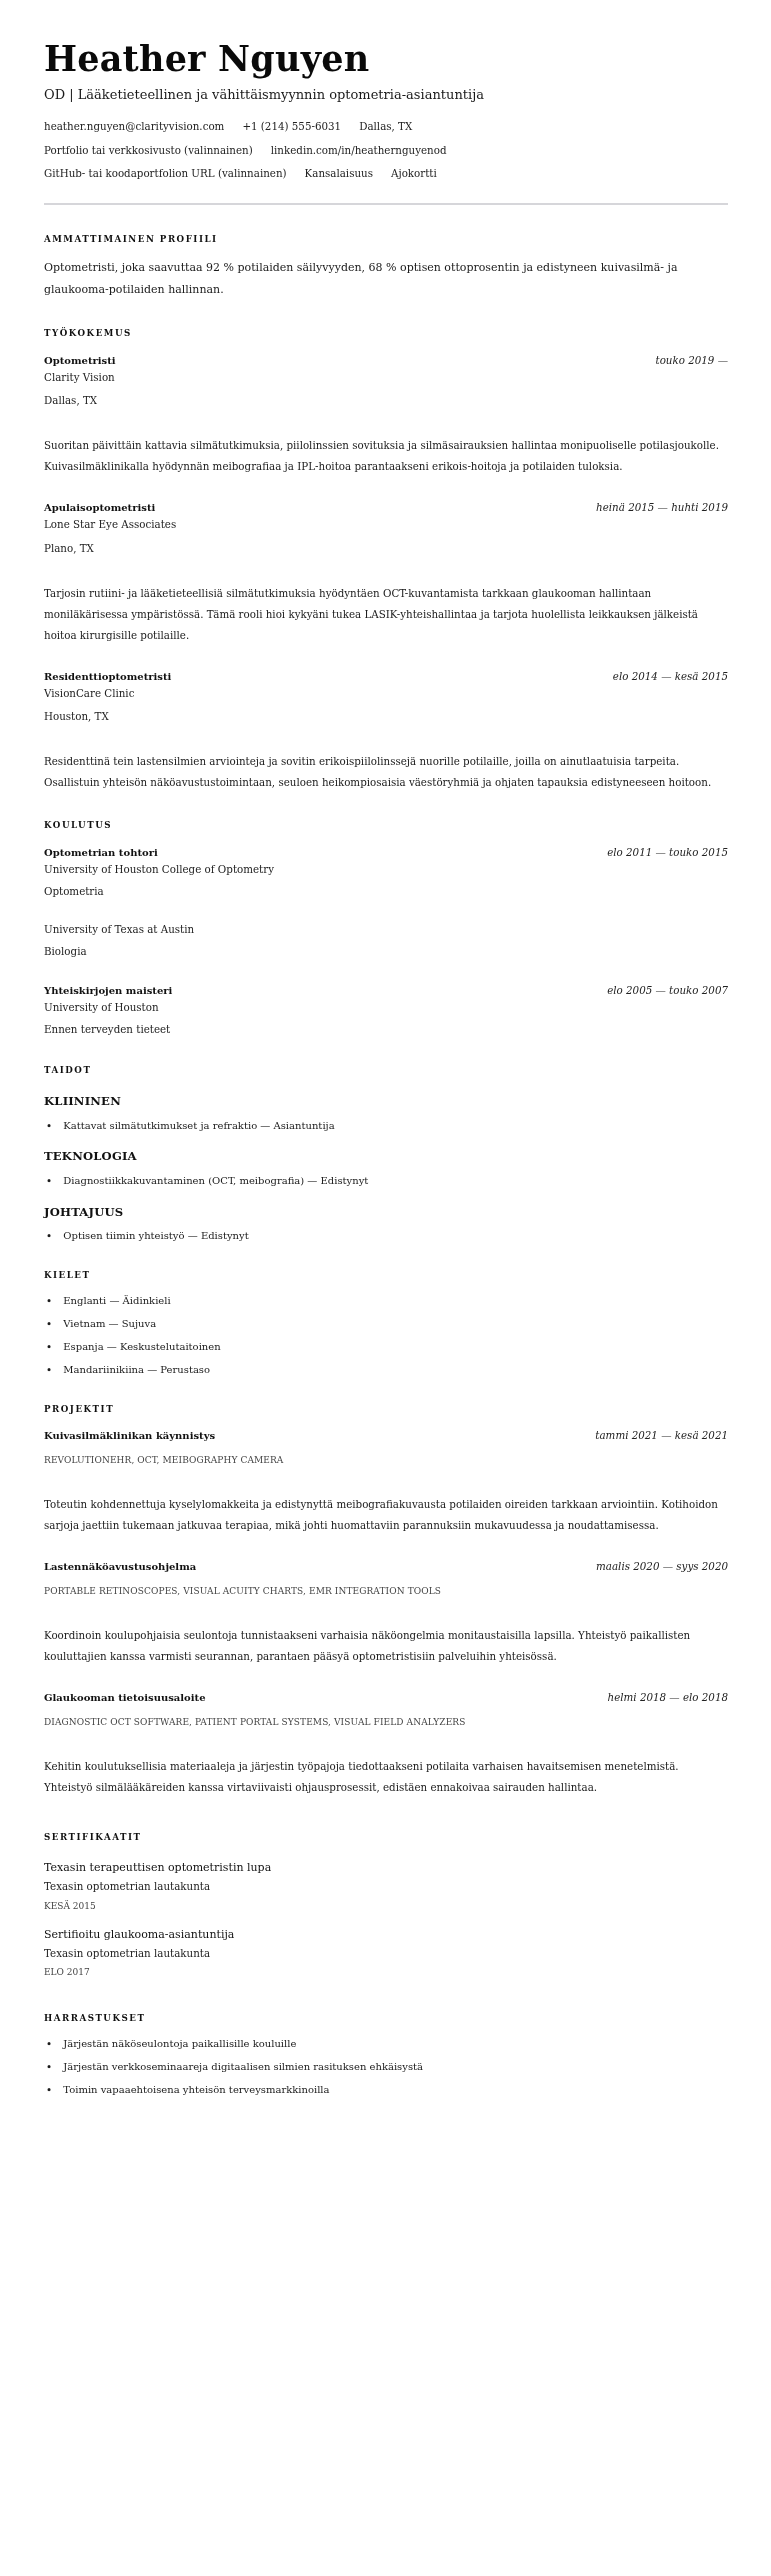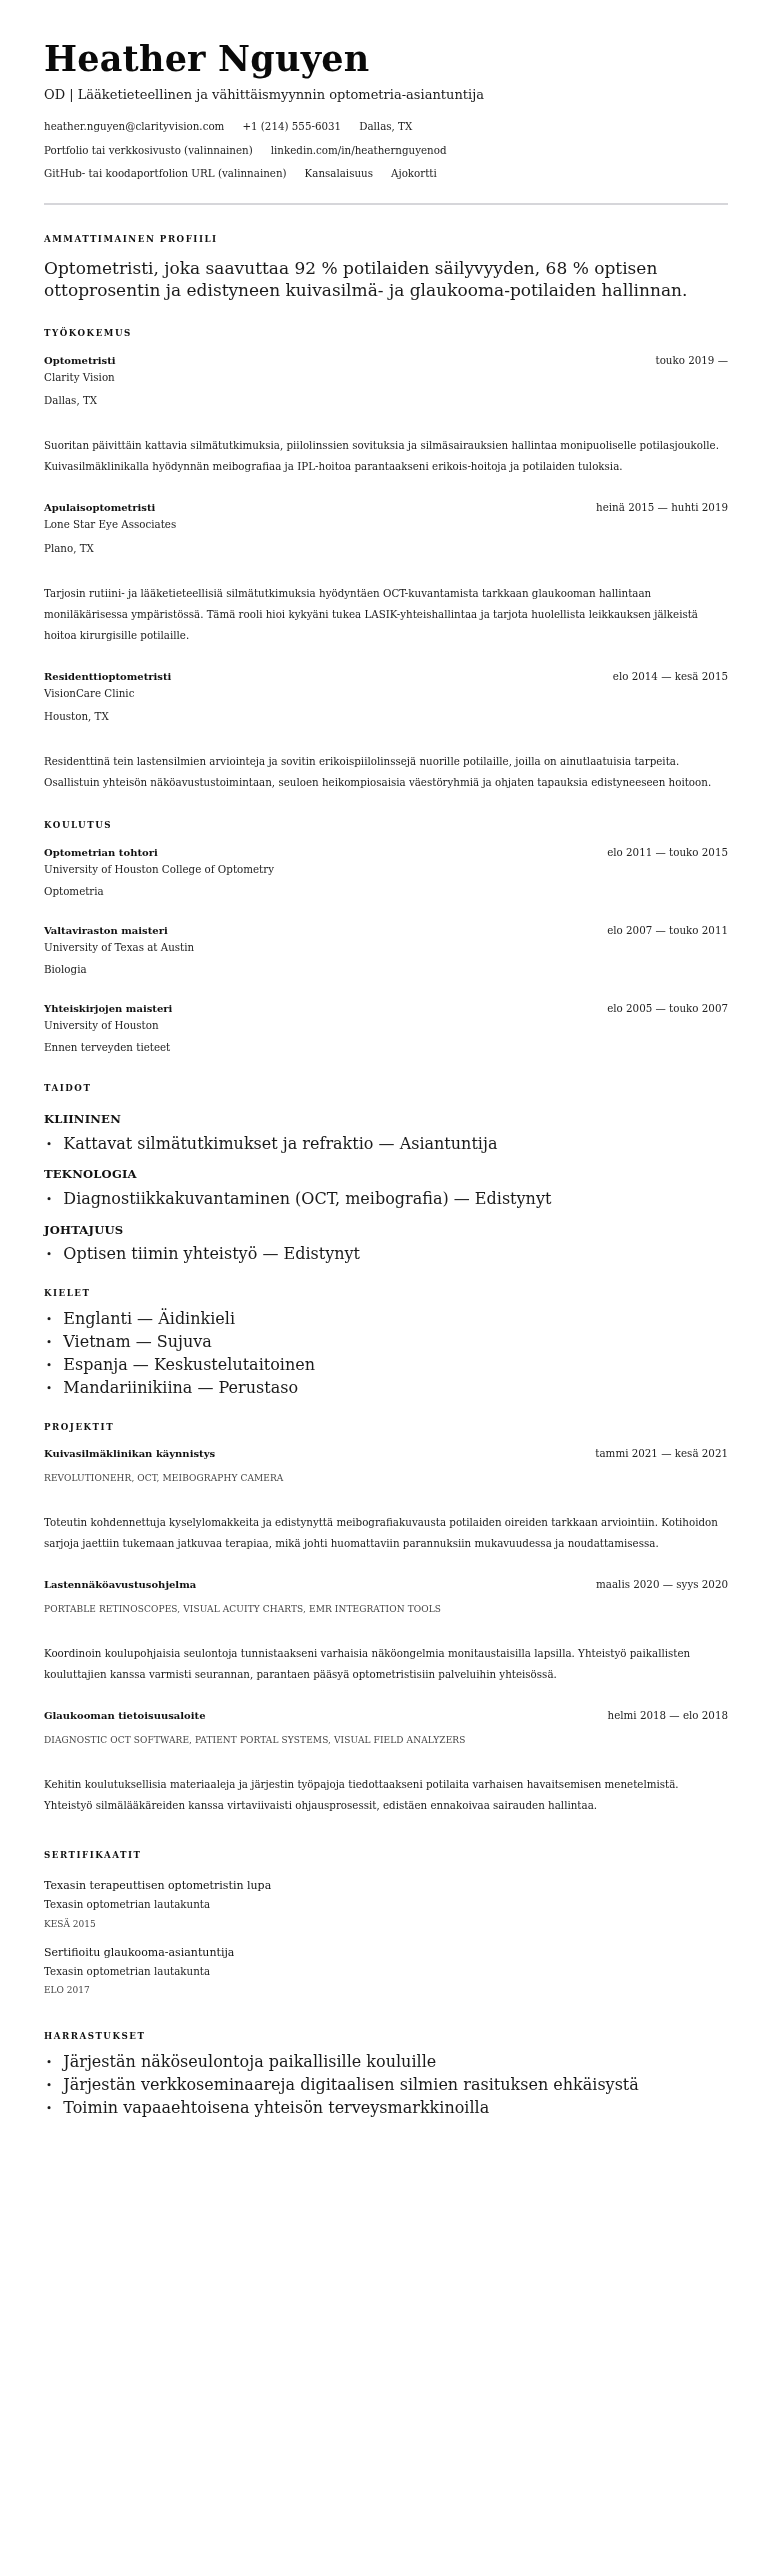--- a/index.html
+++ b/index.html
@@ -17,40 +17,40 @@
   .contact-row.r1 { margin-top: 15.4px; }
   .contact-row.r2 { margin-top: 9.6px; }
   .contact-row.r3 { margin-top: 9.6px; }
   .rule { height: 1.3px; background: #d6d6da; margin-top: 23px; width: 684px; }
 
   .section-title {
     font-size: 8.7px; font-weight: bold; letter-spacing: 1.5px; text-transform: uppercase;
     color: #111; line-height: 13px;
   }
   .profile { margin-top: 28px; }
-  .profile-text { font-size: 17px; line-height: 22px; margin-top: 11.6px; color: #1a1a1a; width: 684px; }
+  .profile-text { font-size: 11px; line-height: 22px; margin-top: 11.6px; color: #1a1a1a; width: 684px; }
 
   .sec { margin-top: 26px; }
   .entry { margin-top: 11.6px; }
   .entry-head { display: flex; justify-content: space-between; width: 684px; align-items: baseline; }
   .entry-title { font-size: 10px; font-weight: bold; line-height: 18px; color: #111; }
-  .entry-date { font-size: 10.3px; line-height: 15.4px; color: #222; }
+  .entry-date { font-size: 10.3px; line-height: 15.4px; color: #222; font-style: italic; }
   .entry-sub { font-size: 10.3px; line-height: 15.4px; color: #222; }
   .entry-loc { font-size: 10.3px; line-height: 15.4px; color: #222; margin-top: 7.7px; }
   .entry-desc { font-size: 10.3px; line-height: 21px; color: #1a1a1a; margin-top: 27px; width: 684px; }
   .job + .job { margin-top: 22px; }
 
   .edu + .edu { margin-top: 23px; }
   .edu .entry-loc { margin-top: 6.4px; }
 
   .subhead { font-size: 11.6px; font-weight: bold; line-height: 16.7px; color: #111; letter-spacing: 0.2px; }
   .skill-group { margin-top: 16.7px; }
   .skill-group + .skill-group { margin-top: 15.4px; }
   ul.bullets { list-style: none; margin-top: 9px; }
-  ul.bullets li { font-size: 16px; line-height: 14px; color: #1a1a1a; position: relative; padding-left: 19.3px; }
+  ul.bullets li { font-size: 10px; line-height: 14px; color: #1a1a1a; position: relative; padding-left: 19.3px; }
   ul.bullets li + li { margin-top: 9px; }
   ul.bullets li::before { content: "•"; position: absolute; left: 1.9px; top: 0; font-size: 10.3px; }
 
   .proj-tech { font-size: 9px; line-height: 13px; color: #444; text-transform: uppercase; margin-top: 9px; letter-spacing: 0.1px; }
   .proj .entry-desc { margin-top: 27px; }
   .proj + .proj { margin-top: 22px; }
 
   .cert { margin-top: 15.4px; }
   .cert + .cert { margin-top: 14px; }
   .cert-title { font-size: 11px; font-weight: normal; line-height: 15.4px; color: #111; }
@@ -122,24 +122,20 @@
     <h2 class="section-title">KOULUTUS</h2>
     <div class="entry edu">
       <div class="entry-head">
         <span class="entry-title">Optometrian tohtori</span>
         <span class="entry-date">elo 2011 — touko 2015</span>
       </div>
       <div class="entry-sub">University of Houston College of Optometry</div>
       <div class="entry-loc">Optometria</div>
     </div>
     <div class="entry edu">
-      <div class="entry-head">
-        <span class="entry-title">Valtaviraston maisteri</span>
-        <span class="entry-date">elo 2007 — touko 2011</span>
-      </div>
       <div class="entry-sub">University of Texas at Austin</div>
       <div class="entry-loc">Biologia</div>
     </div>
     <div class="entry edu">
       <div class="entry-head">
         <span class="entry-title">Yhteiskirjojen maisteri</span>
         <span class="entry-date">elo 2005 — touko 2007</span>
       </div>
       <div class="entry-sub">University of Houston</div>
       <div class="entry-loc">Ennen terveyden tieteet</div>

